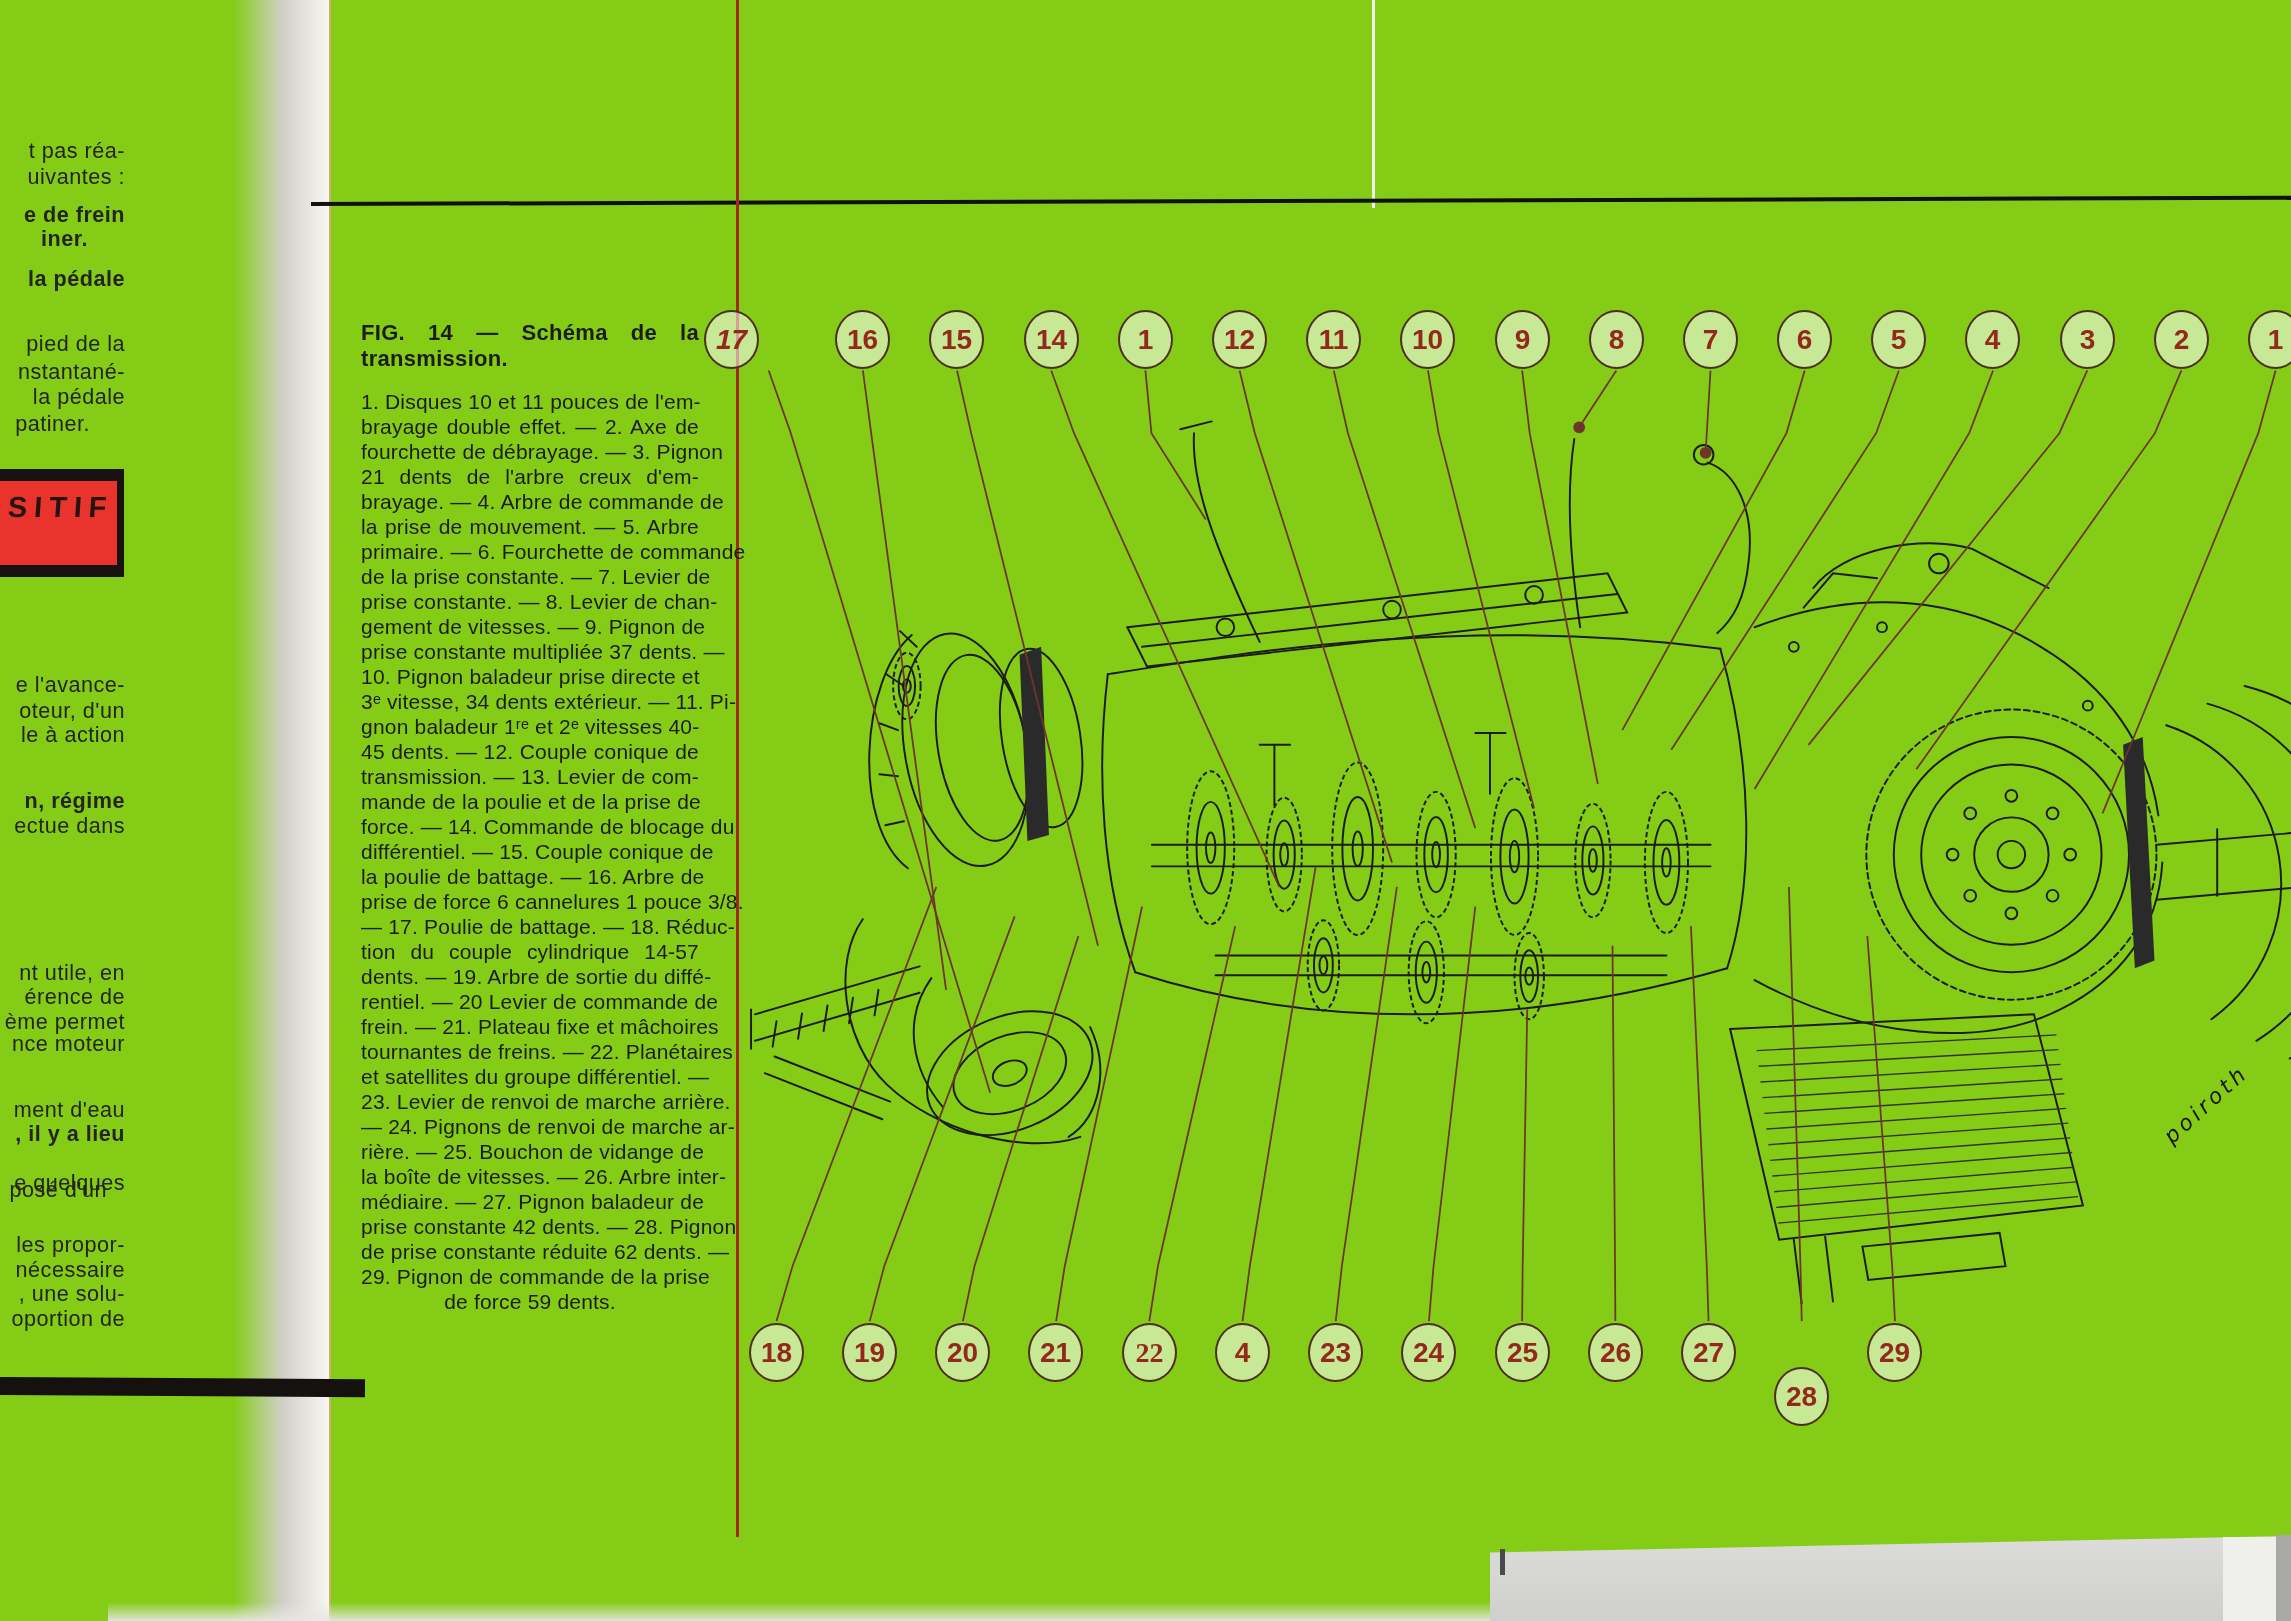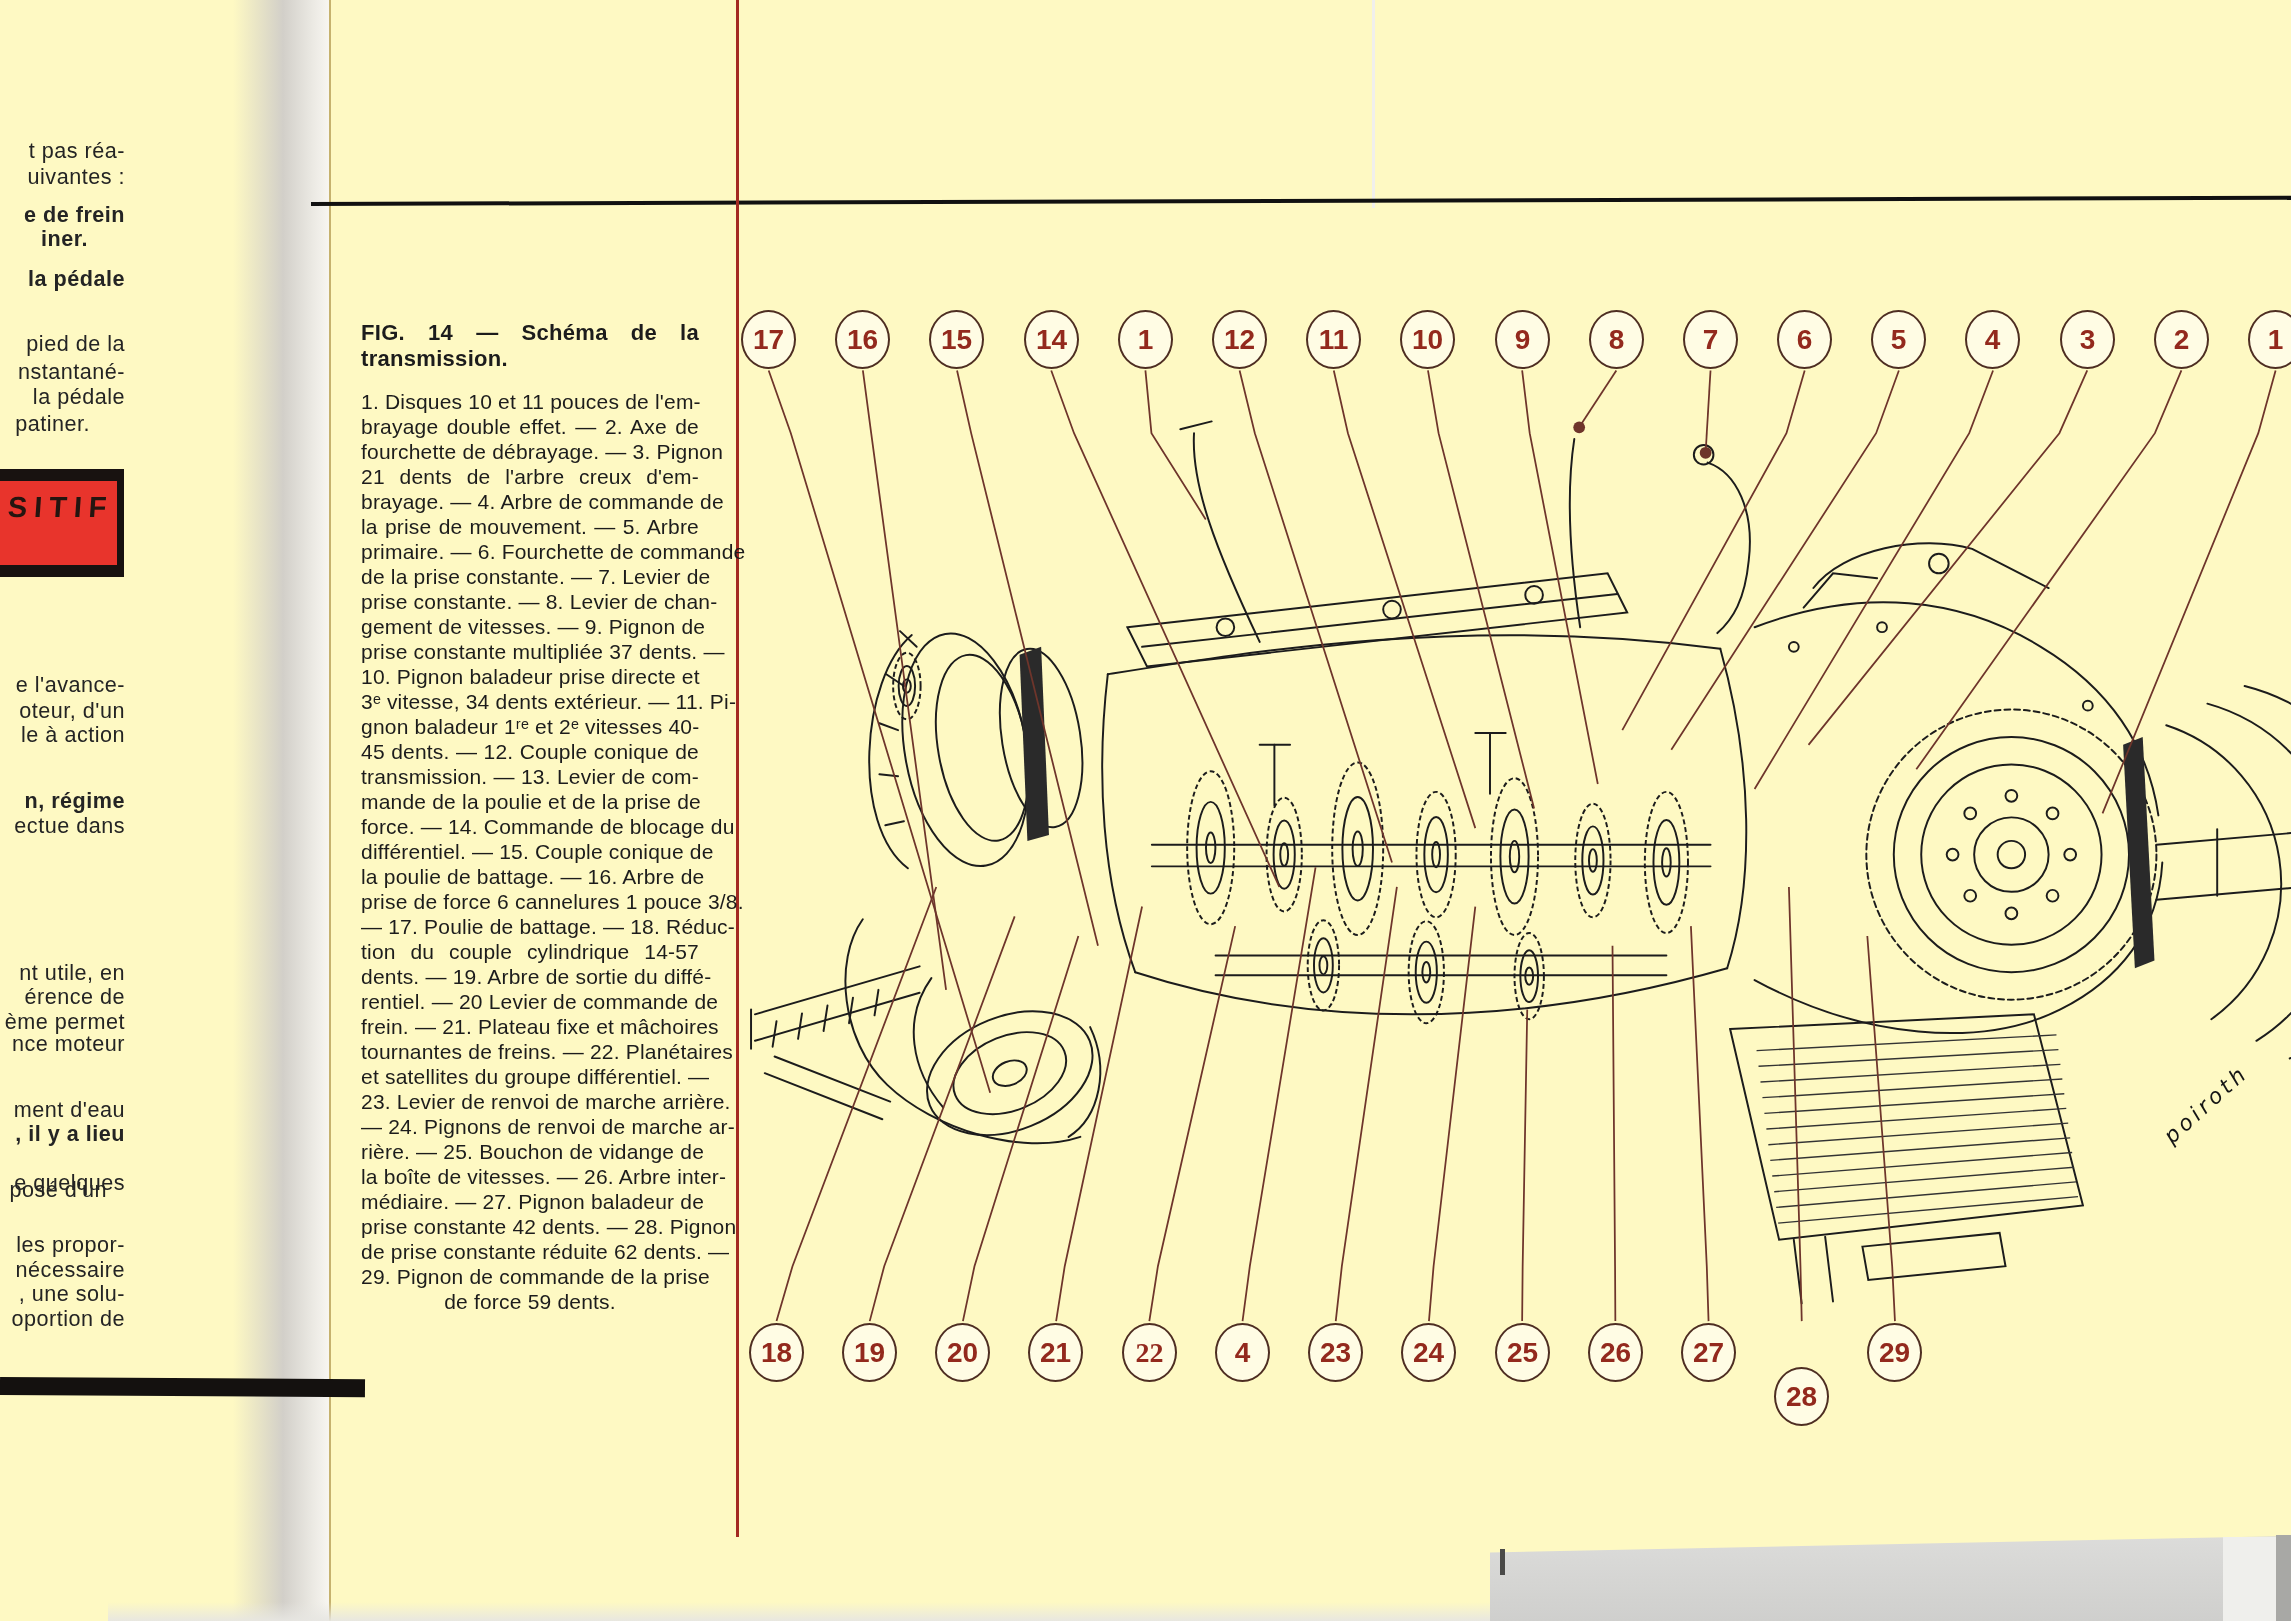--- a/index.html
+++ b/index.html
@@ -1,16 +1,16 @@
 <!DOCTYPE html>
 <html><head>
 <meta charset="utf-8">
 <style>
   html,body{margin:0;padding:0;background:#e9e7e2;}
-  #page{position:relative;width:2292px;height:1621px;background:#fef9c3;overflow:hidden;
+  #page{position:relative;width:2292px;height:1621px;background:#84cc16;overflow:hidden;
         font-family:"Liberation Sans",sans-serif;color:var(--ink,#1c1c1c);}
   
   #gutter{position:absolute;left:233px;top:0;width:96px;height:1621px;
     background:linear-gradient(to right,rgba(250,250,248,0),#d2cfc9 52%,#eceae4 84%,#f8f6f1);
     border-right:2px solid #c6b26e;}
   #fold-crease{position:absolute;left:1372px;top:0;width:2.9px;height:208px;background:#f0efec;}
   #top-rule{position:absolute;left:311px;top:202px;width:1990px;height:3.9px;background:#111;
     transform:rotate(-0.18deg);transform-origin:left center;}
   #red-vrule{position:absolute;left:736px;top:0;width:2.9px;height:1537px;background:var(--red-rule,#a32a22);}
   #black-bar{position:absolute;left:0;top:1377px;width:365px;height:17.6px;background:#14110f;
@@ -314,21 +314,21 @@
         <path d="M1552.8,1348 L1553.32,1292 L1558,1030" stroke="#6e352b" stroke-width="1.8" fill="none"></path>
         <path d="M1647.9,1348 L1647.6100000000001,1292 L1645,965" stroke="#6e352b" stroke-width="1.8" fill="none"></path>
         <path d="M1743,1348 L1741.2,1292 L1725,945" stroke="#6e352b" stroke-width="1.8" fill="none"></path>
         <path d="M1838.1,1348 L1836.79,1292 L1825,905" stroke="#6e352b" stroke-width="1.8" fill="none"></path>
         <path d="M1933.1999999999998,1348 L1930.3799999999999,1292 L1905,955" stroke="#6e352b" stroke-width="1.8" fill="none"></path>
       </g>
     <text id="sig" x="2216" y="1168" transform="rotate(-42 2216 1168)" font-family="DejaVu Sans, sans-serif" font-style="italic" font-size="22" letter-spacing="4" fill="#151515">poiroth</text>
   </svg>
 
   <div id="callouts">
-      <div class="callout" style="left: 741px; top: 310px;">
+      <div class="callout" style="left: 704px; top: 310px; font-style: italic;">
         <span>17</span>
       </div>
       <div class="callout" style="left: 835px; top: 310px;">
         <span>16</span>
       </div>
       <div class="callout" style="left: 929px; top: 310px;">
         <span>15</span>
       </div>
       <div class="callout" style="left: 1024px; top: 310px;">
         <span>14</span>

